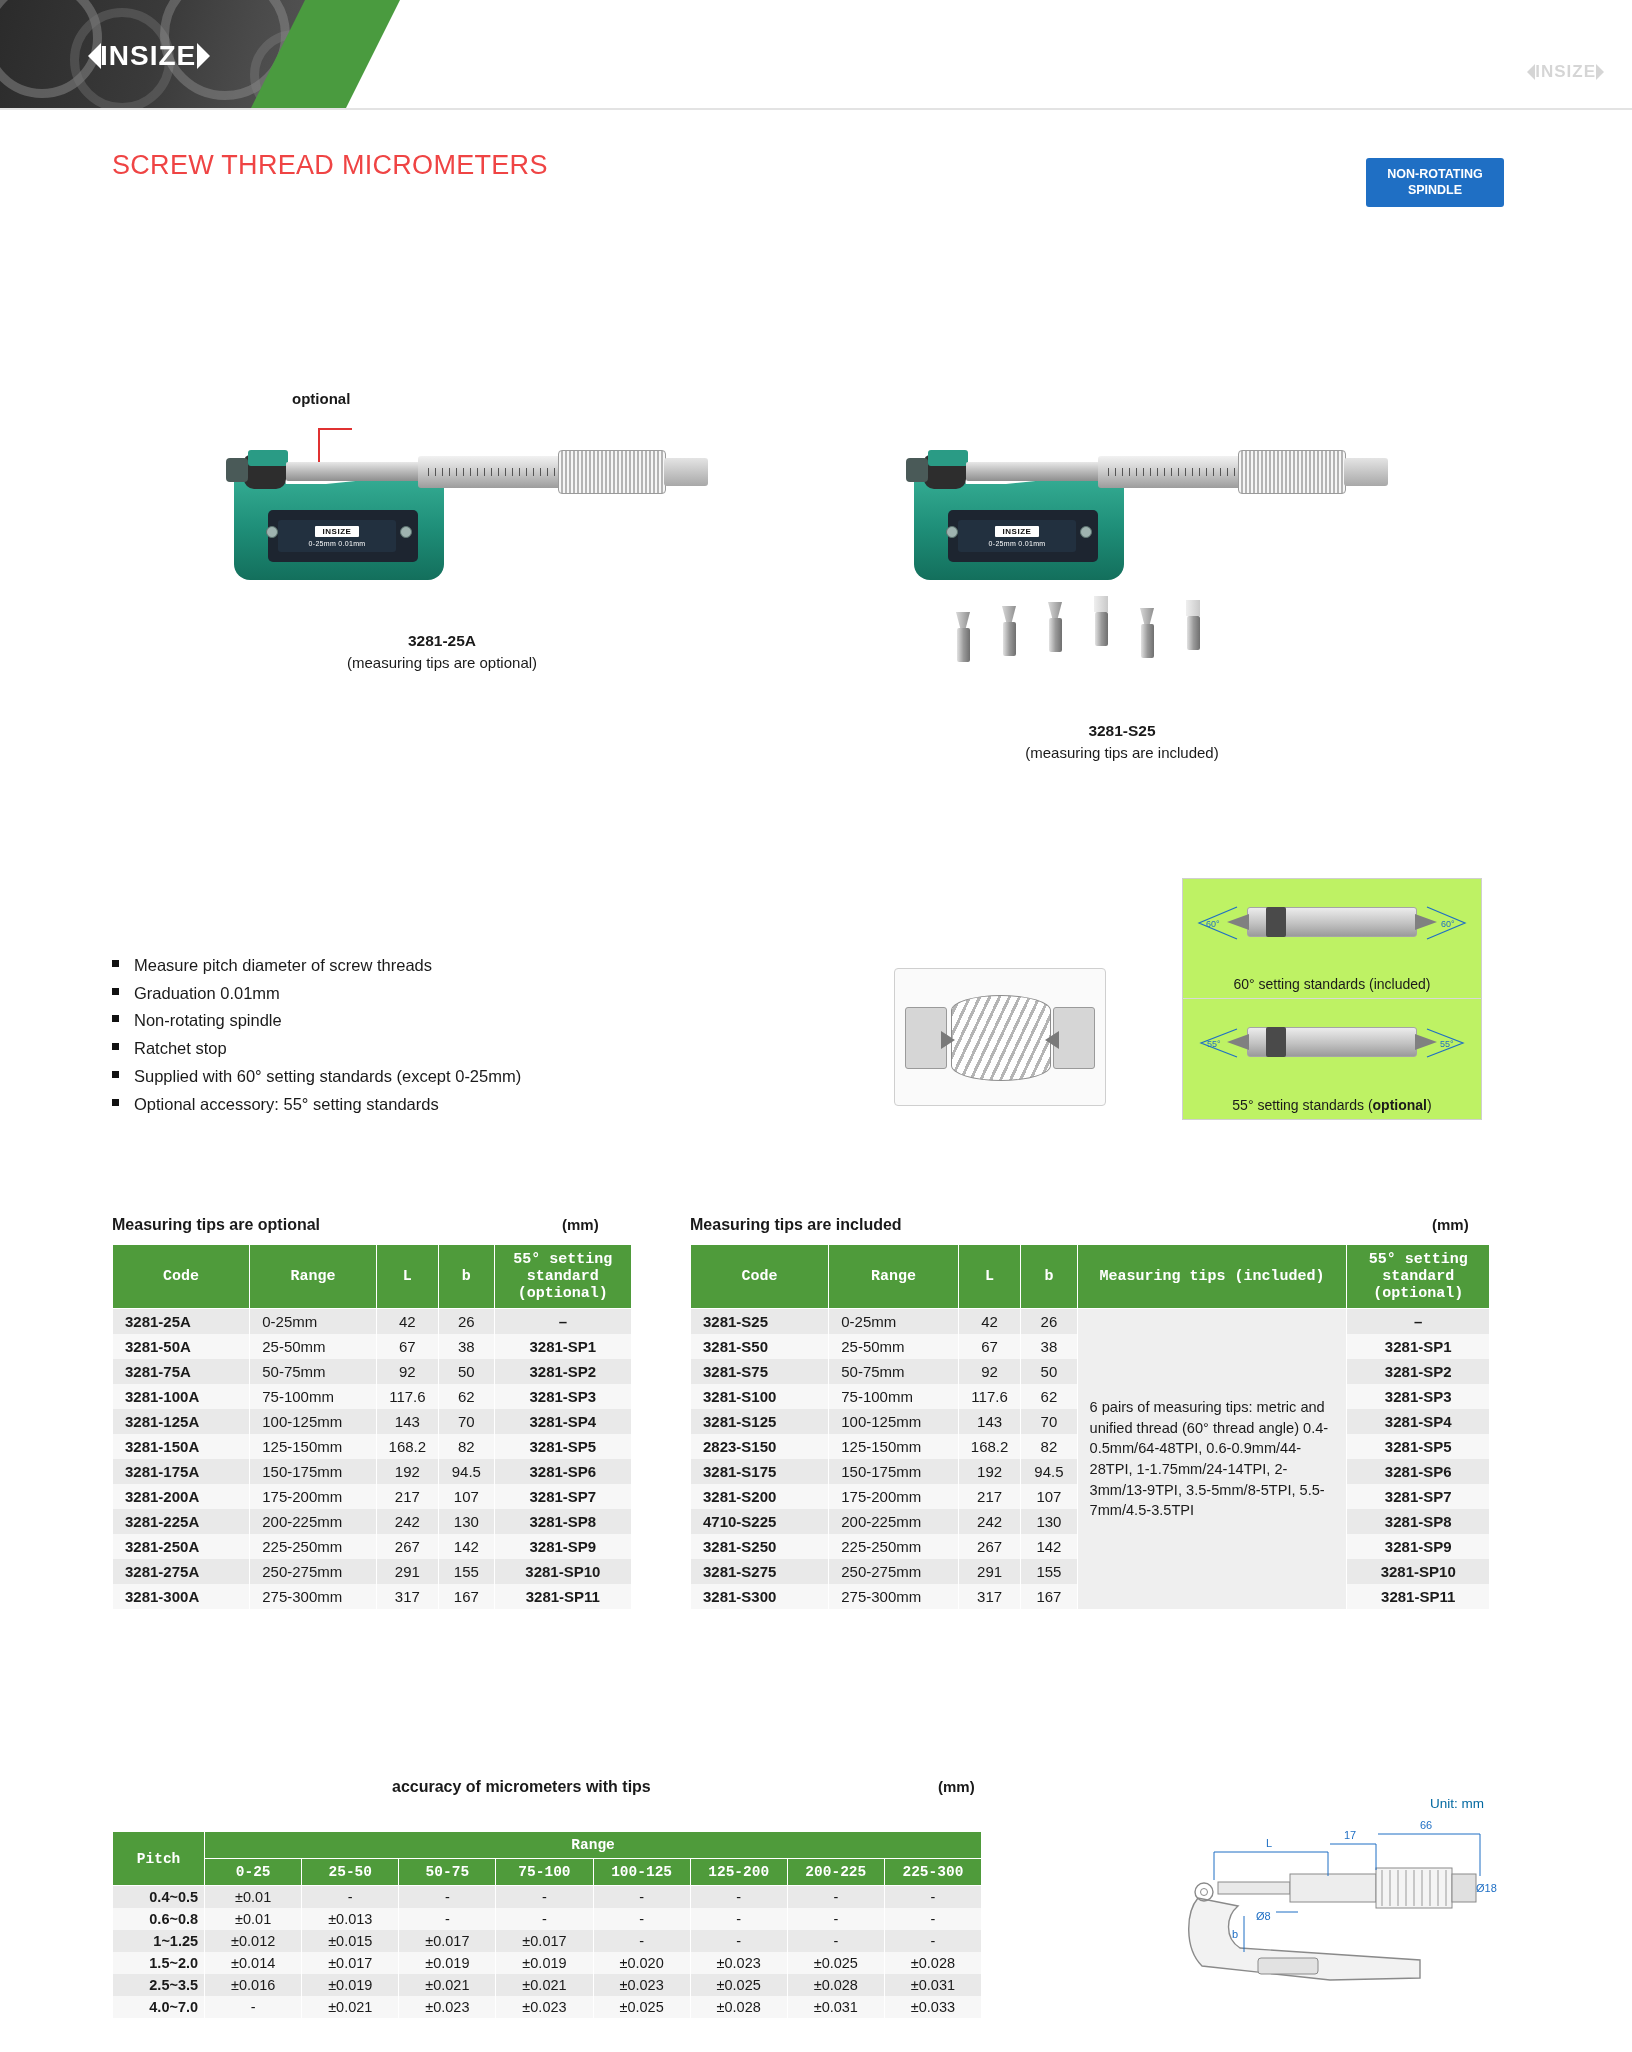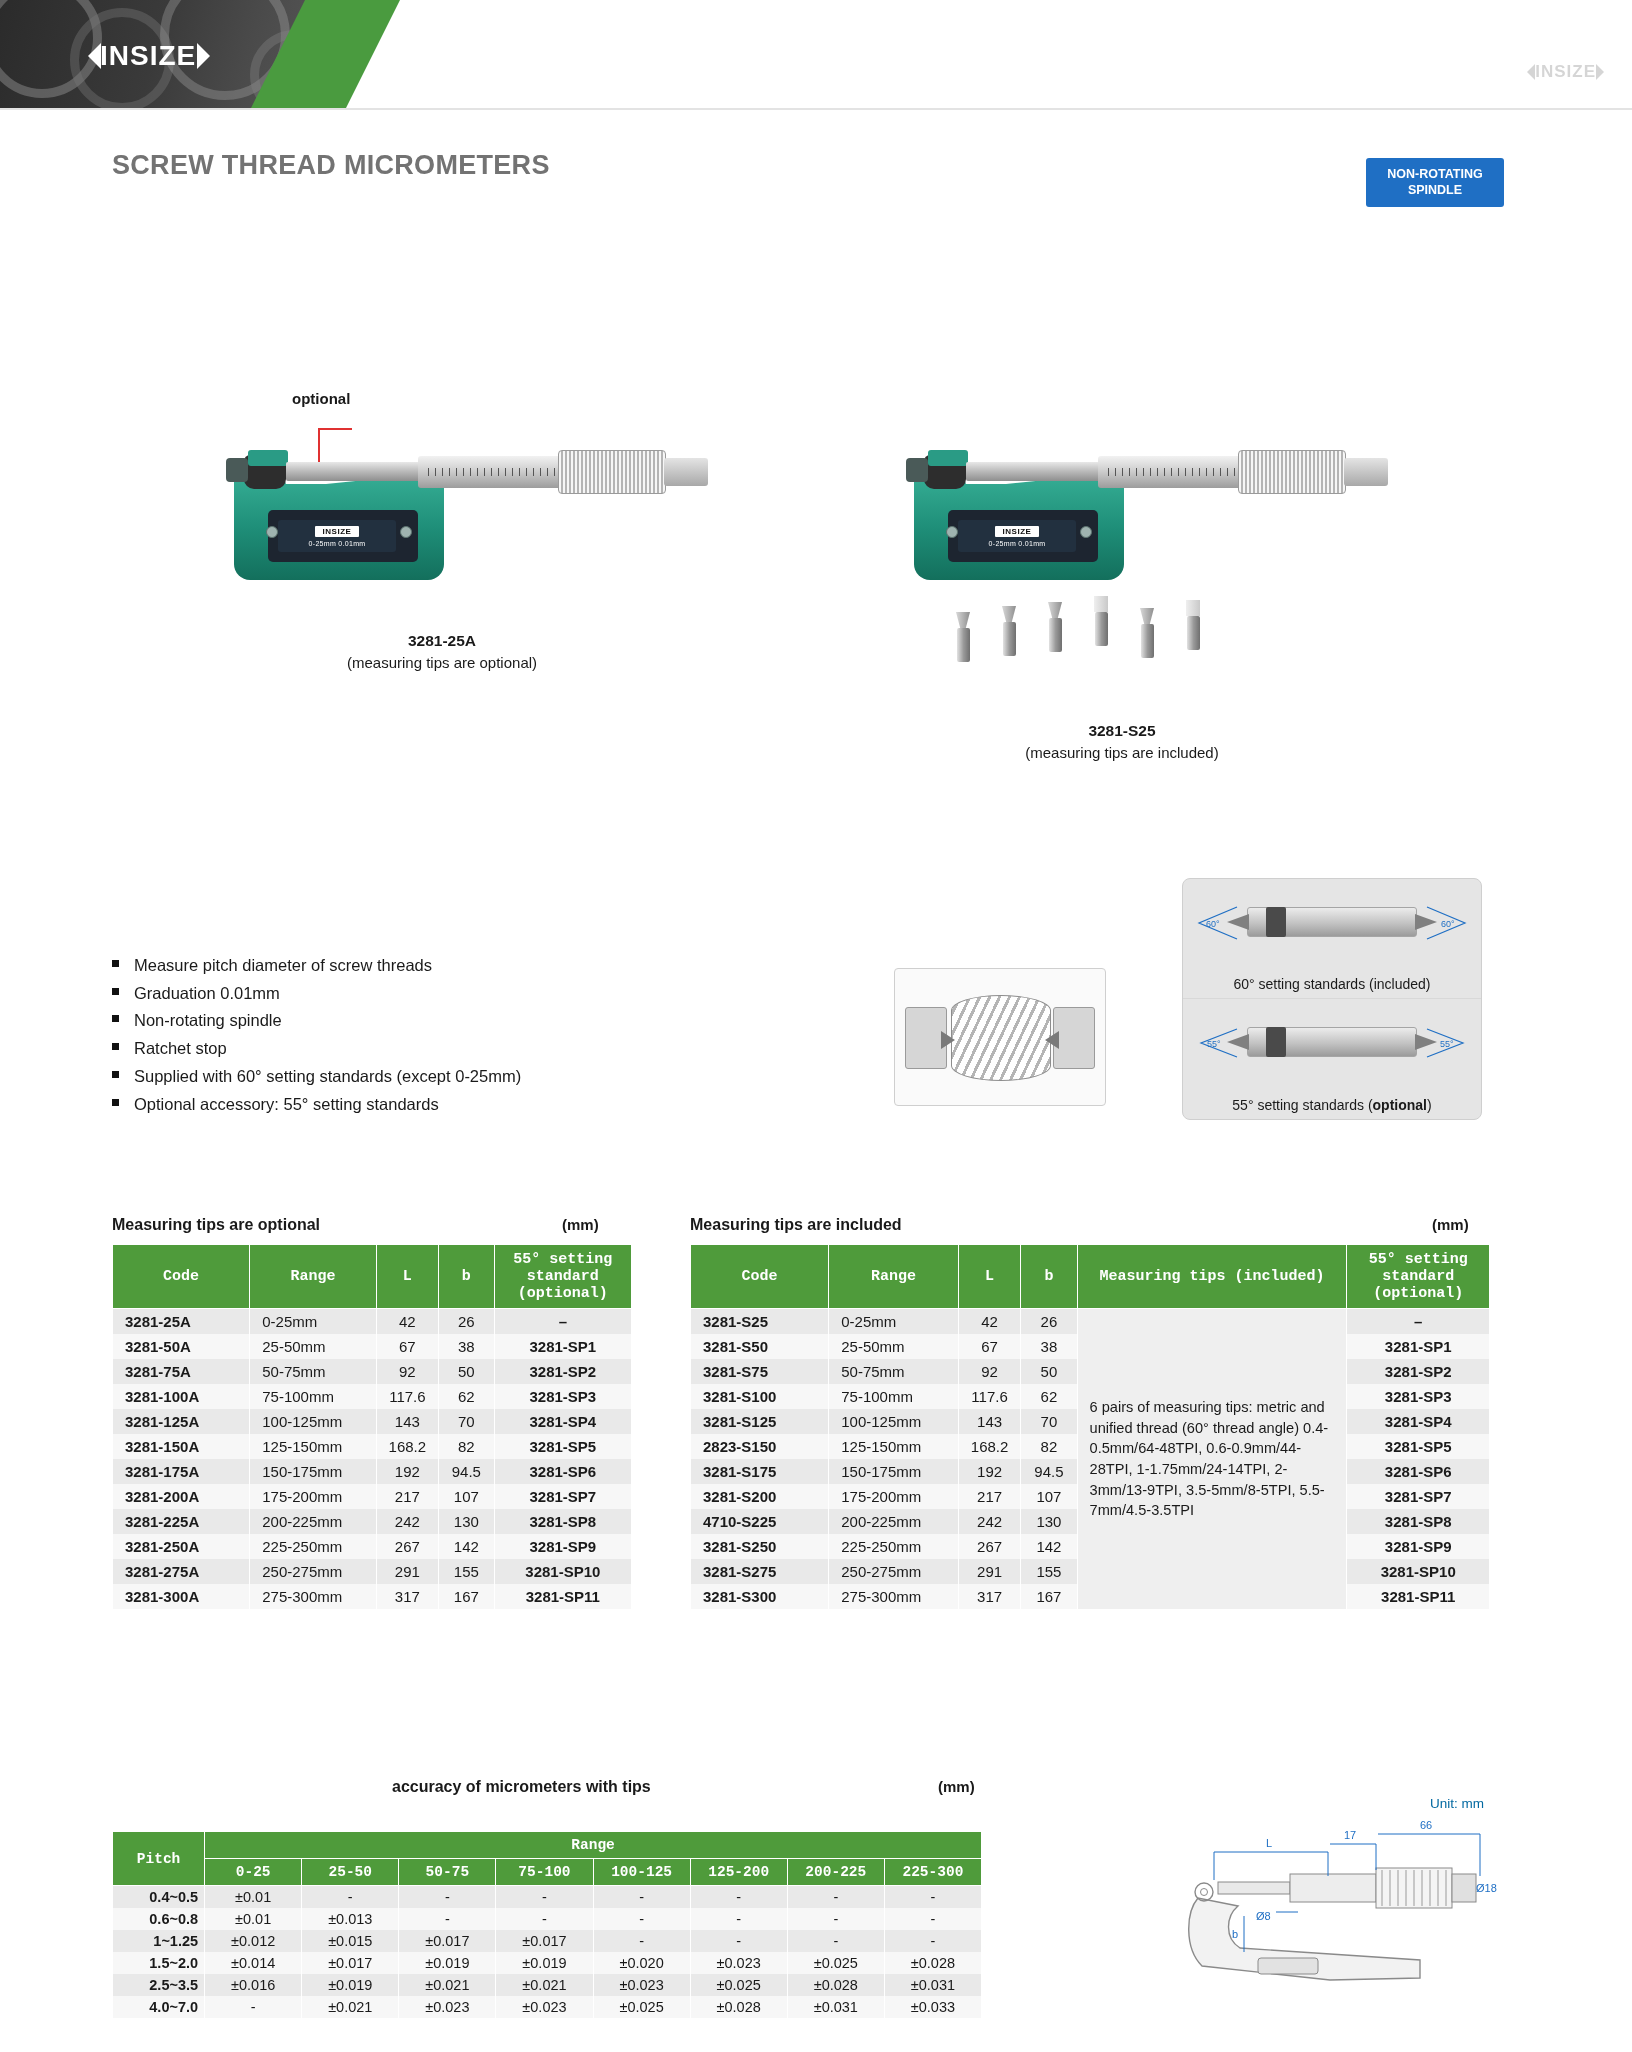--- a/index.html
+++ b/index.html
@@ -58,21 +58,21 @@
   .wm-arrow-l { width:0;height:0;border-top:8px solid transparent;border-bottom:8px solid transparent;border-right:8px solid #777; }
   .wm-text { font-size:17px;font-weight:bold;color:#777;letter-spacing:1px; }
   .wm-arrow-r { width:0;height:0;border-top:8px solid transparent;border-bottom:8px solid transparent;border-left:8px solid #777; }
   .header-rule {
     position:absolute; top:108px; left:0; width:1632px; height:2px; background:#e3e3e3;
   }
 
   
   .page-title {
     position:absolute; top:150px; left:112px;
-    font-size:27px; font-weight:bold; letter-spacing:0.3px; color:#737373;
+    font-size:27px; font-weight:normal; letter-spacing:0.3px; color:#ef4444;
   }
   .badge {
     position:absolute; top:158px; right:128px;
     width:138px; padding:9px 6px;
     background:#1f6fc4; color:#fff; text-align:center;
     font-size:12.5px; font-weight:bold; line-height:1.25; border-radius:3px;
   }
 
   
   .fig { position:absolute; }
@@ -187,21 +187,21 @@
     border-top:9px solid transparent;border-bottom:9px solid transparent;border-left:14px solid #7a7a7a;
   }
   .thread-box .tipR {
     position:absolute; right:46px; top:62px; width:0;height:0;
     border-top:9px solid transparent;border-bottom:9px solid transparent;border-right:14px solid #7a7a7a;
   }
 
   
   .std-box {
     position:absolute; left:1182px; top:878px; width:300px; height:242px;
-    border:1px solid #cfcfcf; border-radius:8px; background:#e5e5e5;
+    border:1px solid #cfcfcf; border-radius:0; background:#bef264;
   }
   .std-half { position:relative; height:120px; border-bottom:1px solid #d8d8d8; }
   .std-half:last-child { border-bottom:none; }
   .std-rod {
     position:absolute; left:64px; top:28px; width:170px; height:30px;
     background:linear-gradient(180deg,#ececec,#c2c2c2 55%,#9b9b9b); border-radius:3px;
     border:1px solid #a5a5a5;
   }
   .std-rod .dark { position:absolute; left:18px; top:-1px; width:20px; height:30px; background:#4a4a4a; border-radius:2px;}
   .std-tip-l { position:absolute; left:44px; top:35px; width:0;height:0;

